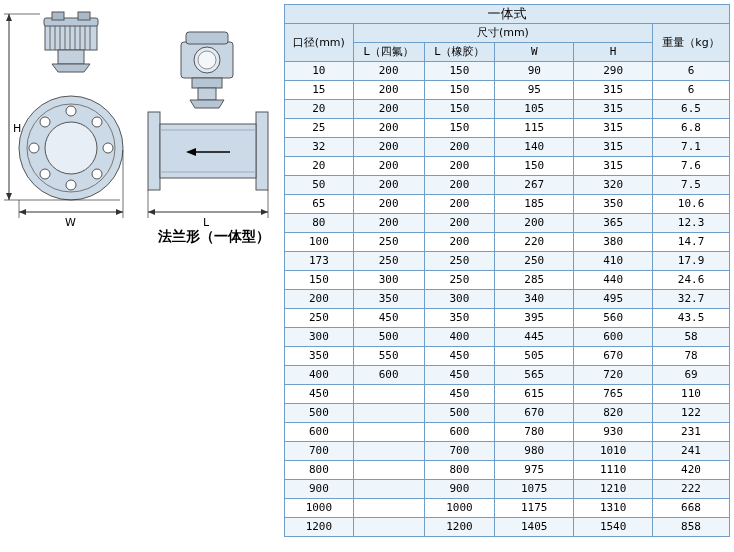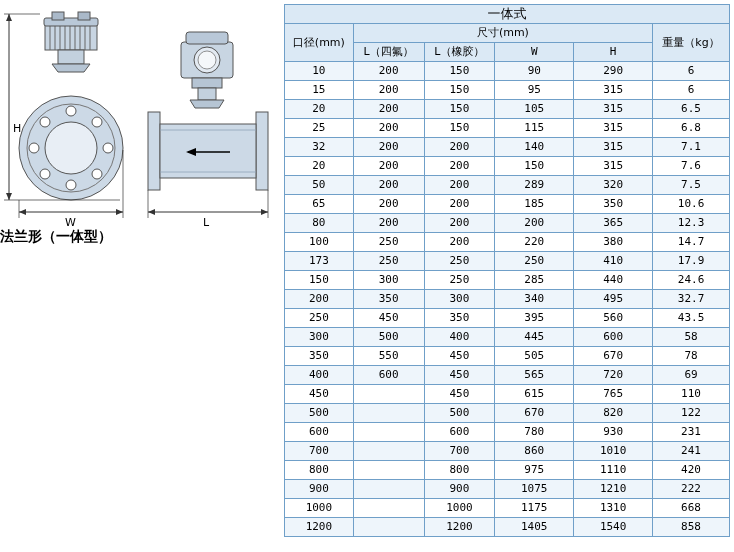--- a/index.html
+++ b/index.html
@@ -21,21 +21,21 @@
     left: 0;
     top: 0;
     width: 282px;
     height: 552px;
   }
   #diagram-caption {
     position: absolute;
     left: 0;
     top: 228px;
     width: 270px;
-    text-align: left;
+    text-align: right;
     font-size: 14px;
     font-weight: bold;
     color: #000;
     font-family: "DejaVu Sans", sans-serif;
   }
 
   
   #table-panel {
     position: absolute;
     left: 284px;
@@ -253,21 +253,21 @@
           <td>200</td>
           <td>200</td>
           <td>150</td>
           <td>315</td>
           <td>7.6</td>
         </tr>
         <tr class="odd">
           <td>50</td>
           <td>200</td>
           <td>200</td>
-          <td>289</td>
+          <td>267</td>
           <td>320</td>
           <td>7.5</td>
         </tr>
         <tr class="even">
           <td>65</td>
           <td>200</td>
           <td>200</td>
           <td>185</td>
           <td>350</td>
           <td>10.6</td>
@@ -365,21 +365,21 @@
           <td></td>
           <td>600</td>
           <td>780</td>
           <td>930</td>
           <td>231</td>
         </tr>
         <tr class="odd">
           <td>700</td>
           <td></td>
           <td>700</td>
-          <td>860</td>
+          <td>980</td>
           <td>1010</td>
           <td>241</td>
         </tr>
         <tr class="even">
           <td>800</td>
           <td></td>
           <td>800</td>
           <td>975</td>
           <td>1110</td>
           <td>420</td>

